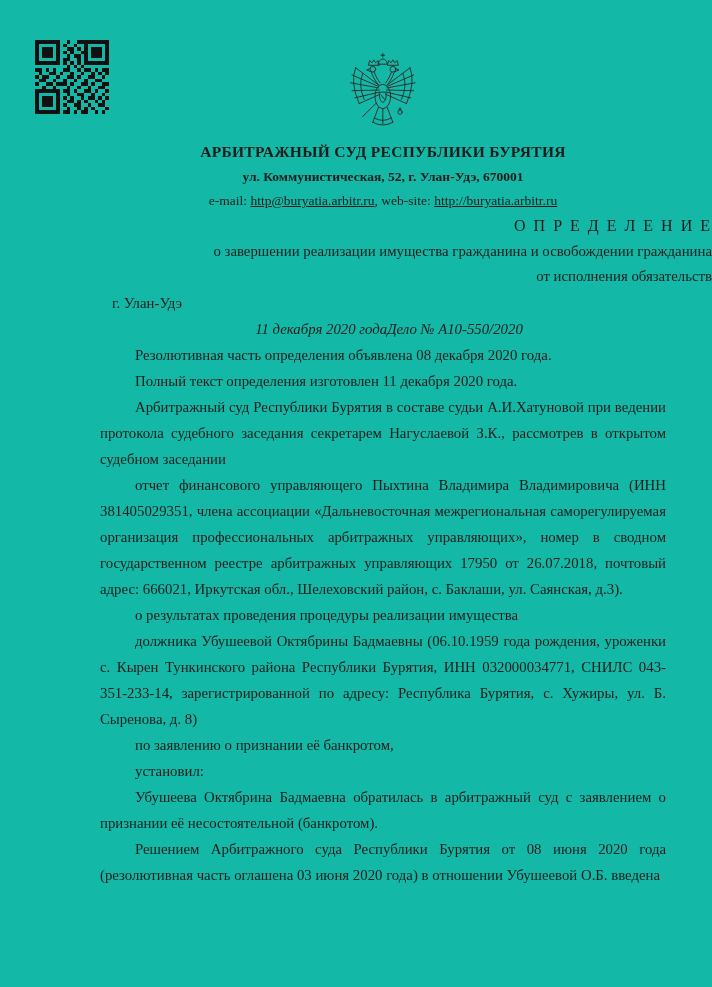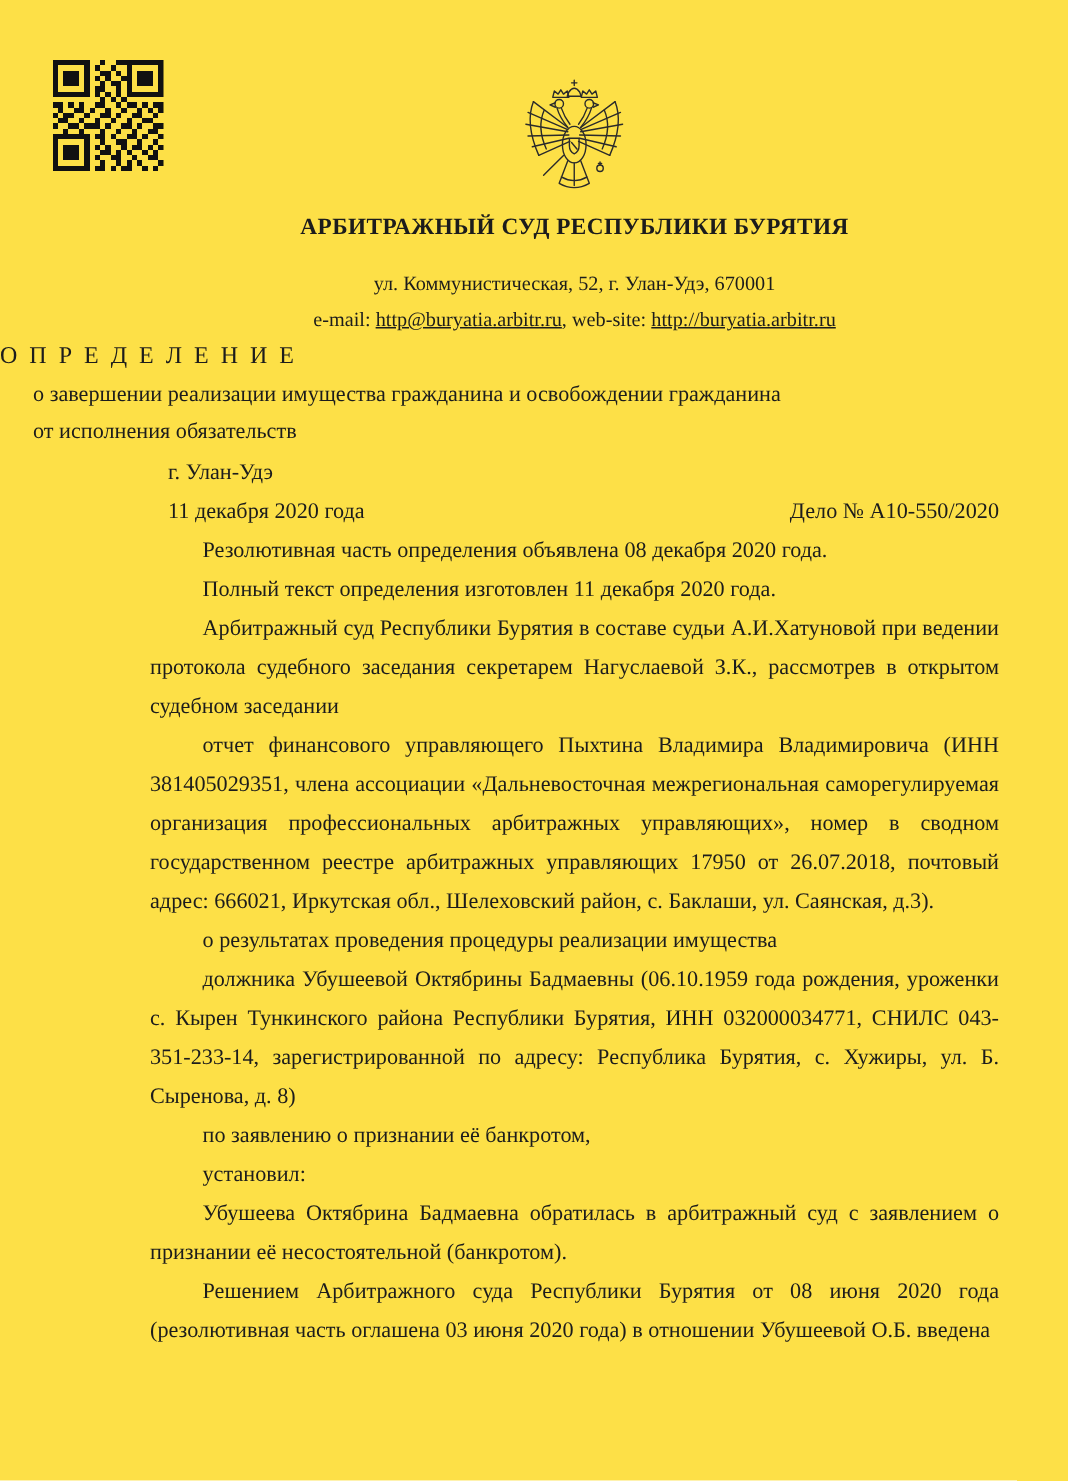--- a/index.html
+++ b/index.html
@@ -1,38 +1,38 @@
 <!DOCTYPE html>
 <html><head>
 <meta charset="utf-8">
 <style>
   html,body{margin:0;padding:0;background:#ffffff;}
   .page{
     position:relative;
     width:712px;height:987px;
-    background:#fde047;
+    background:#14b8a6;
     color:#1c1c1c;
     font-family:"Liberation Serif","DejaVu Serif",serif;
     overflow:hidden;
   }
   .qr{position:absolute;left:35px;top:40px;width:74px;height:74px;}
   .header{padding:0 46px 0 100px;text-align:center;}
   .emblem{margin-top:52px;height:86px;line-height:0;}
   .emblem svg{height:86px;}
   .court-name{font-size:15.5px;font-weight:700;margin-top:5px;letter-spacing:.3px;}
-  .court-address{font-size:13.5px;margin-top:20px;}
+  .court-address{font-size:13.5px;margin-top:8px;font-weight:bold;}
   .contact-line{font-size:13.5px;margin-top:8px;}
   .contact-line span,.contact-line a{white-space:pre;}
   .doc-link{color:inherit;text-decoration:underline;cursor:pointer;}
-  .title-block{text-align:left;}
+  .title-block{text-align:right;}
   .doc-title{font-size:16px;letter-spacing:2px;margin-top:8px;}
   .doc-subtitle{font-size:14.8px;margin-top:8px;padding-left:22px;}
   .meta,.content{padding:0 46px 0 100px;font-size:14.8px;line-height:26px;}
   .meta{margin-top:5px;margin-left:12px;}
-  .meta-row{display:flex;justify-content:space-between;}
+  .meta-row{display:flex;justify-content:center;font-style:italic;}
   .content p{margin:0;text-indent:35px;text-align:justify;}
 </style>
 </head>
 <body>
 
 <div class="page">
 
   <svg class="qr" viewBox="0 0 21 21" shape-rendering="crispEdges" aria-hidden="true">
     <path fill="#111" fill-rule="evenodd" d="M0 0h7v7H0zM1 1v5h5V1zM14 0h7v7h-7zM15 1v5h5V1zM0 14h7v7H0zM1 15v5h5v-5z"></path>
     <path fill="#111" d="M2 2h3v3H2zM16 2h3v3h-3zM2 16h3v3H2z"></path>

